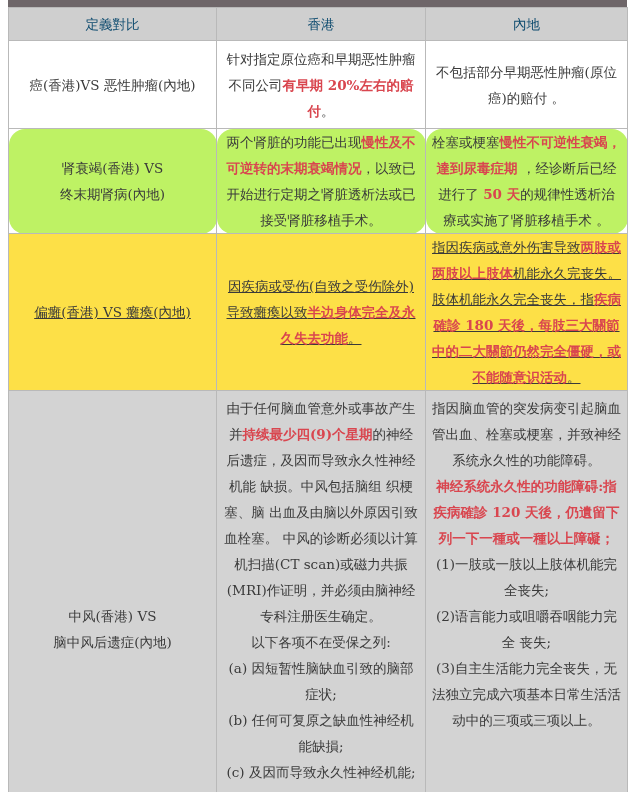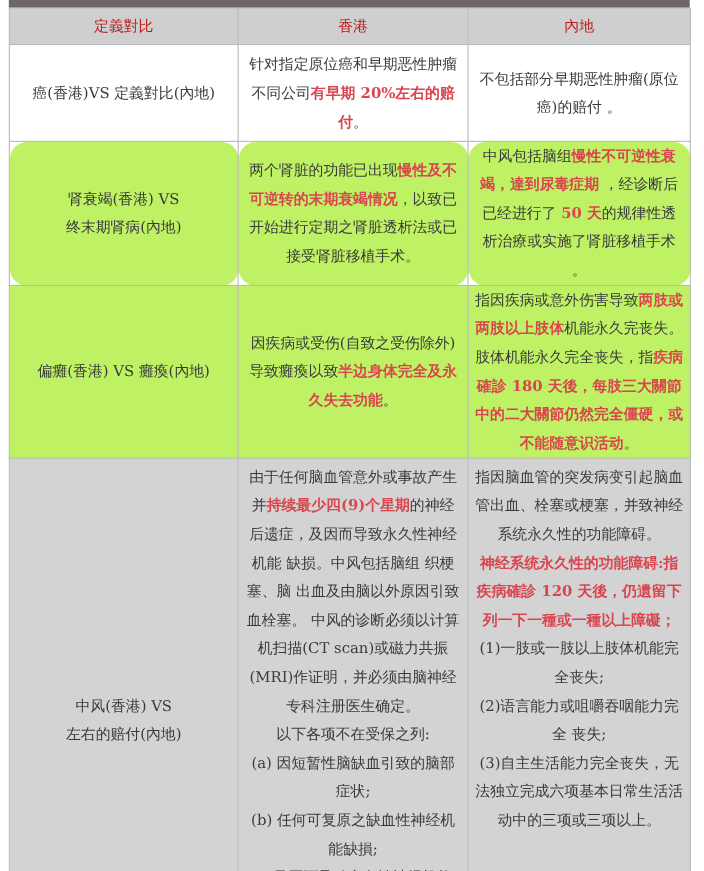--- a/index.html
+++ b/index.html
@@ -2,24 +2,24 @@
 <html><head>
   <meta charset="utf-8">
   <style>
     html, body { margin: 0; padding: 0; background: #ffffff; }
     body { width: 640px; height: 792px; overflow: hidden; position: relative;
            font-family: "DejaVu Serif", "Liberation Serif", serif; color: #3a3a3a; }
     .topband { position: absolute; left: 8px; top: 0; width: 619px; height: 7px; background: #6e6669; }
     table.cmp { position: absolute; left: 8px; top: 7px; width: 619px; border-collapse: collapse; table-layout: fixed; }
     table.cmp td, table.cmp th { border: 1px solid #b9b9b9; text-align: center; vertical-align: middle;
            font-weight: normal; font-size: 13.5px; line-height: 26px; padding: 0 6px; }
-    th { background: #cfcfcf; height: 32px; font-size: 14px; color: #b91c1c; }
+    th { background: #cfcfcf; height: 32px; font-size: 14px; color: #0c4a6e; }
     tr.r1 td { height: 87px; background: #ffffff; }
     tr.r2 td { height: 98px; background: #bef264; border-radius: 16px; }
-    tr.r3 td { height: 146px; background: #bef264; }
+    tr.r3 td { height: 146px; background: #fde047; text-decoration: underline; }
     tr.r4 td { height: 417px; background: #d3d3d3; vertical-align: top; padding-top: 4px; }
     tr.r4 td.lbl { vertical-align: middle; }
     col.c1 { width: 208px; } col.c2 { width: 209px; } col.c3 { width: 202px; }
     .red { color: #d9464f; font-weight: bold; }
     .cell-txt { display: block; }
     .left-al { text-align: left; }
   </style>
 </head>
 <body>
 
@@ -32,44 +32,44 @@
       <col class="c3">
     </colgroup>
   <tbody>
       <tr>
     <th>定義對比</th>
     <th>香港</th>
     <th>內地</th>
   </tr>
 
   <tr class="r1">
-    <td><span>癌(香港)VS 定義對比(內地)</span></td>
+    <td><span>癌(香港)VS 恶性肿瘤(內地)</span></td>
     <td><span>针对指定原位癌和早期恶性肿瘤不同公司</span><span class="red">有早期 20%左右的赔付</span><span>。</span></td>
     <td><span>不包括部分早期恶性肿瘤(原位癌)的赔付 。</span></td>
   </tr>
 
   <tr class="r2">
     <td>
           <span class="cell-txt">肾衰竭(香港) VS</span>
           <span class="cell-txt">终末期肾病(內地)</span>
         </td>
     <td><span>两个肾脏的功能已出现</span><span class="red">慢性及不可逆转的末期衰竭情况</span><span>，以致已开始进行定期之肾脏透析法或已接受肾脏移植手术。</span></td>
-    <td><span>中风包括脑组</span><span class="red">慢性不可逆性衰竭，達到尿毒症期</span><span> ，经诊断后已经进行了 </span><span class="red">50 天</span><span>的规律性透析治療或实施了肾脏移植手术 。</span></td>
+    <td><span>栓塞或梗塞</span><span class="red">慢性不可逆性衰竭，達到尿毒症期</span><span> ，经诊断后已经进行了 </span><span class="red">50 天</span><span>的规律性透析治療或实施了肾脏移植手术 。</span></td>
   </tr>
 
   <tr class="r3">
     <td><span>偏癱(香港) VS 癱瘓(內地)</span></td>
     <td class="left-al"><span>因疾病或受伤(自致之受伤除外)导致癱瘓以致</span><span class="red">半边身体完全及永久失去功能</span><span>。</span></td>
     <td><span>指因疾病或意外伤害导致</span><span class="red">两肢或两肢以上肢体</span><span>机能永久完丧失。肢体机能永久完全丧失，指</span><span class="red">疾病確診 180 天後，每肢三大關節中的二大關節仍然完全僵硬，或不能随意识活动</span><span>。</span></td>
   </tr>
 
   <tr class="r4">
     <td class="lbl">
           <span class="cell-txt">中风(香港) VS</span>
-          <span class="cell-txt">左右的赔付(內地)</span>
+          <span class="cell-txt">脑中风后遗症(內地)</span>
         </td>
     <td>
       <span>由于任何脑血管意外或事故产生并</span><span class="red">持续最少四(9)个星期</span><span>的神经后遗症，及因而导致永久性神经机能 缺损。中风包括脑组 织梗塞、脑 出血及由脑以外原因引致血栓塞。 中风的诊断必须以计算机扫描(CT scan)或磁力共振(MRI)作证明，并必须由脑神经专科注册医生确定。</span>
       <span class="cell-txt">以下各项不在受保之列:</span>
       <span class="cell-txt">(a) 因短暂性脑缺血引致的脑部症状;</span>
       <span class="cell-txt">(b) 任何可复原之缺血性神经机能缺損;</span>
       <span class="cell-txt">(c) 及因而导致永久性神经机能;及</span>
       <span class="cell-txt">(d) 对眼或视神经或前庭系统功能造成影响的血管疾病。</span>
     </td>
     <td>

